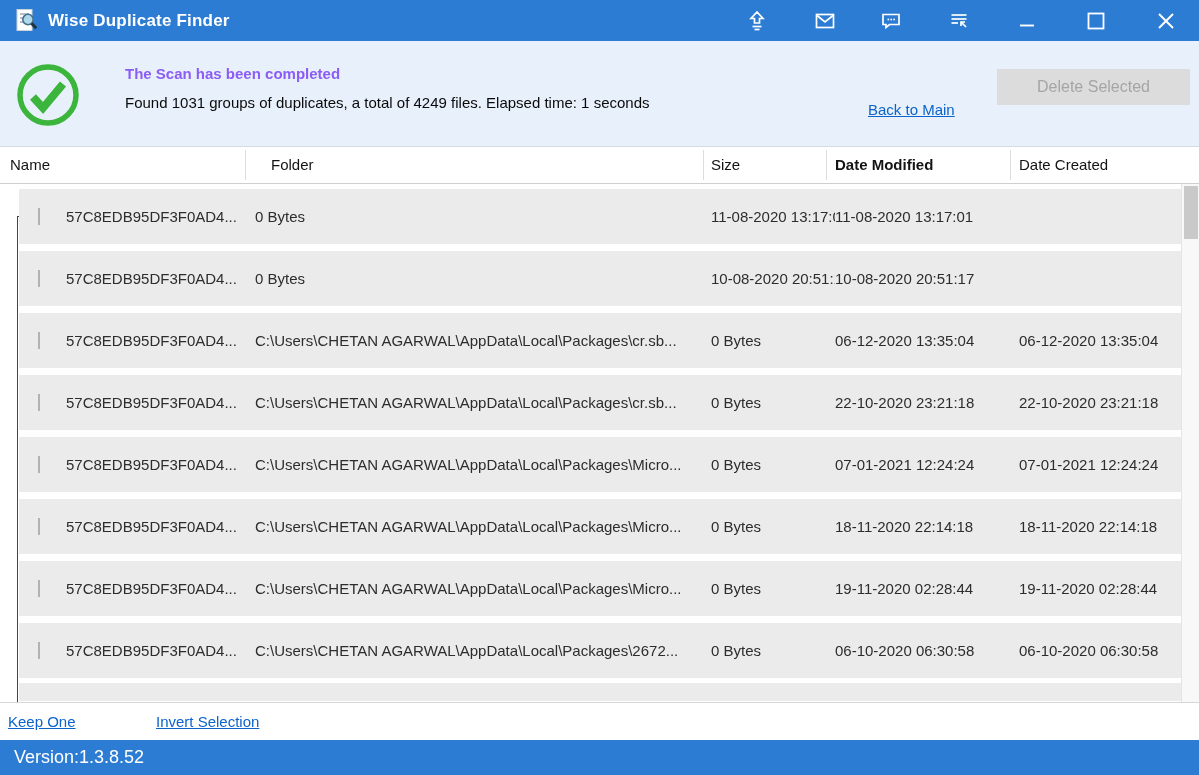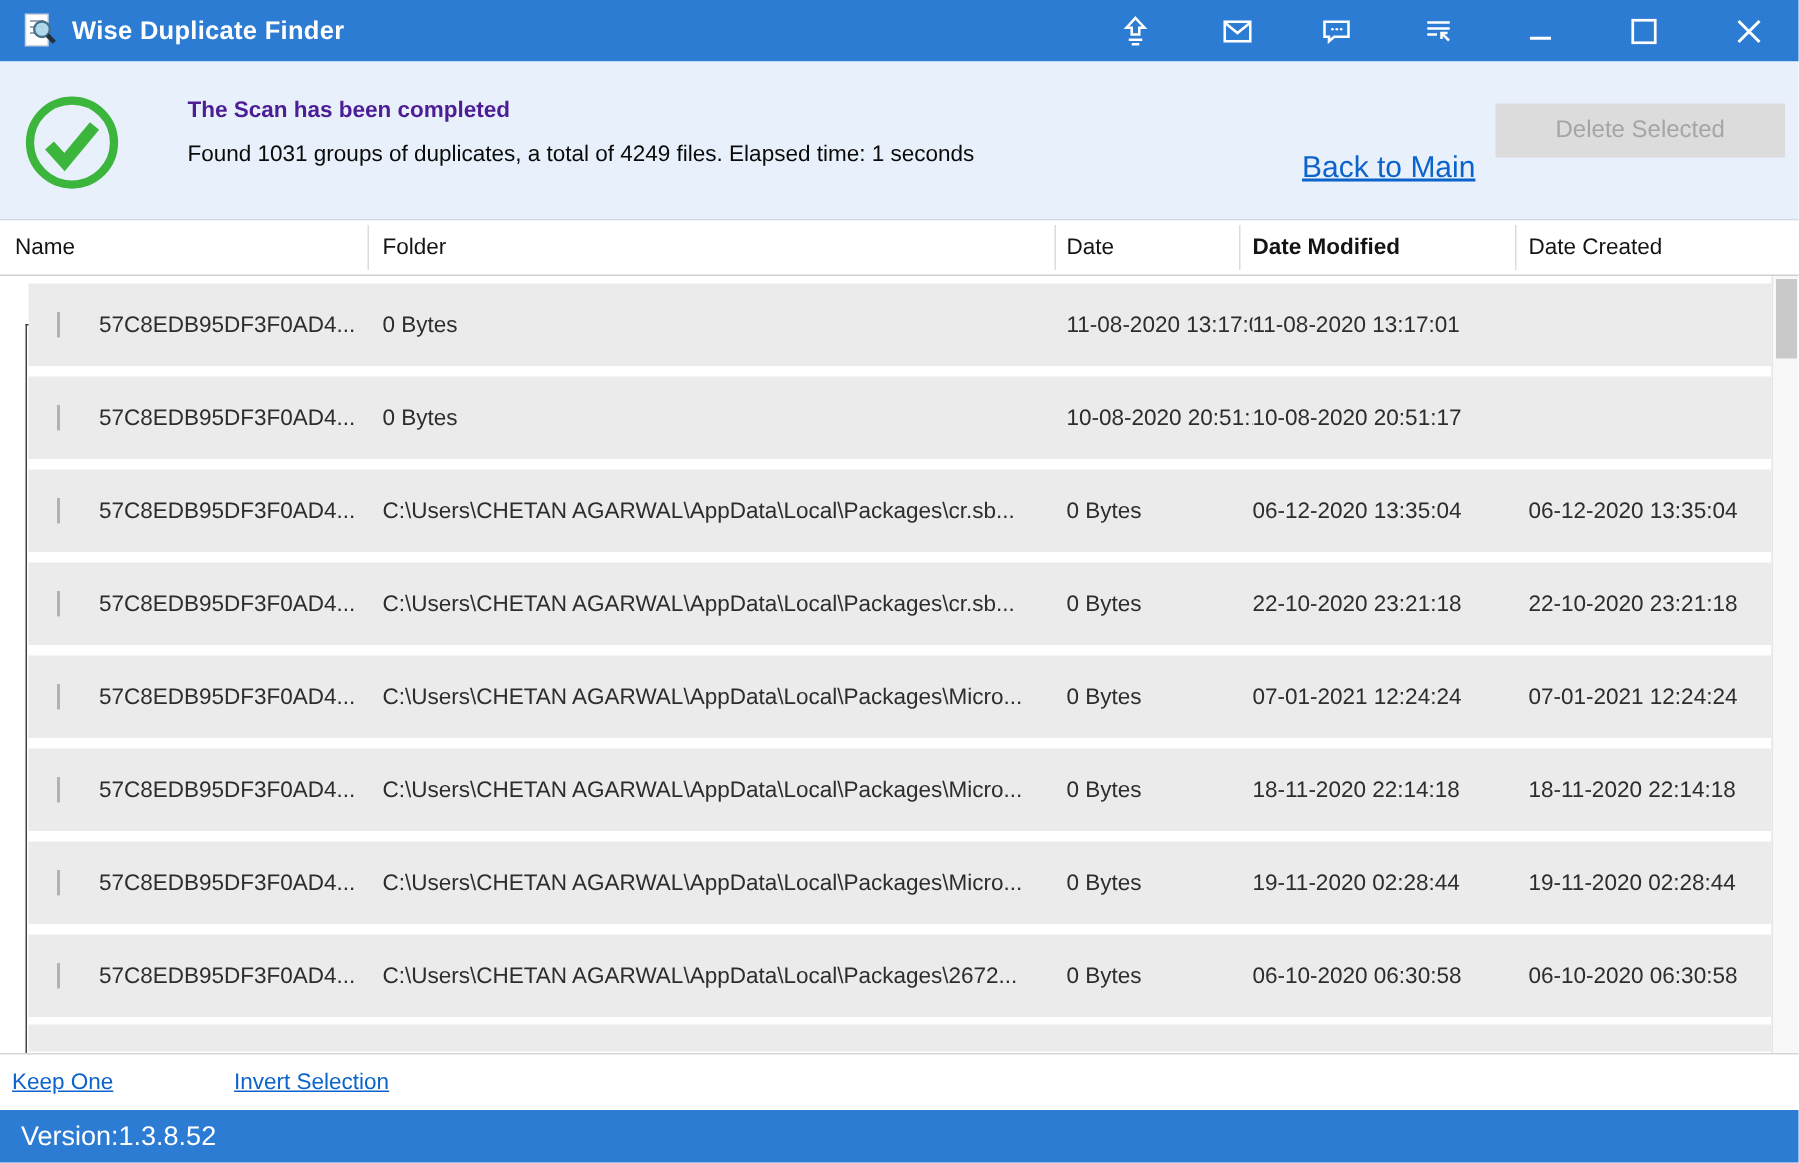--- a/index.html
+++ b/index.html
@@ -17,34 +17,34 @@
   .title { position:absolute; left:48px; top:0; height:41px; line-height:41px;
            color:#fff; font-size:17px; font-weight:bold; letter-spacing:.2px; }
   .tb-btn { position:absolute; top:0; width:46px; height:41px; display:flex;
             align-items:center; justify-content:center; cursor:pointer; }
   .tb-btn svg { display:block; }
 
   
   .banner { position:absolute; left:0; top:41px; width:1199px; height:106px;
             background:#e8f1fb; border-bottom:1px solid #d2dbe4; }
   .check-icon { position:absolute; left:16px; top:22px; width:64px; height:64px; }
-  .banner-title { position:absolute; left:125px; top:24px; font-size:15px; font-weight:bold; color:#4c1d95; }
+  .banner-title { position:absolute; left:125px; top:24px; font-size:15px; font-weight:bold; color:#8b5cf6; }
   .banner-sub { position:absolute; left:125px; top:53px; font-size:15px; color:#0a0a0a; }
-  .back-link { position:absolute; left:868px; top:60px; font-size:20px; color:#0b63cb;
+  .back-link { position:absolute; left:868px; top:60px; font-size:15px; color:#0b63cb;
                text-decoration:underline; cursor:pointer; }
   .delete-btn { position:absolute; left:997px; top:28px; width:193px; height:36px;
                 background:#dcdcdc; border:none; color:#a5a5a5; font-size:16px;
                 font-family:"Liberation Sans", sans-serif; }
 
   
   .thead { position:absolute; left:0; top:147px; width:1199px; height:37px; background:#fff;
            border-bottom:1px solid #cfcfcf; }
   .th { position:absolute; top:0; height:36px; line-height:36px; font-size:15px; color:#141414; }
   .th-name   { left:10px; }
-  .th-folder { left:255px; }
+  .th-folder { left:271px; }
   .th-size   { left:711px; }
   .th-mod    { left:835px;font-weight:bold; }
   .th-crt    { left:1019px; }
   .th-div { position:absolute; top:3px; width:1px; height:30px; background:#dcdcdc; }
 
   
   .list { position:absolute; left:0; top:184px; width:1199px; height:519px; background:#fff;
           border-bottom:1px solid #d6d6d6; overflow:hidden; }
   .tree-v { position:absolute; left:17px; top:32px; width:1px; height:486px; background:#454545; }
   .tree-h { position:absolute; left:17px; top:32px; width:21px; height:1px; background:#454545; }
@@ -146,21 +146,21 @@
     </span>
     <div class="banner-title">The Scan has been completed</div>
     <div class="banner-sub">Found 1031 groups of duplicates, a total of 4249 files. Elapsed time: 1 seconds</div>
     <a class="back-link">Back to Main</a>
     <button class="delete-btn" disabled="">Delete Selected</button>
   </div>
 
   <div class="thead">
     <span class="th th-name">Name</span>
     <span class="th th-folder">Folder</span>
-    <span class="th th-size">Date</span>
+    <span class="th th-size">Size</span>
     <span class="th th-mod">Date Modified</span>
     <span class="th th-crt">Date Created</span>
     <span class="th-div" style="left:245px"></span>
     <span class="th-div" style="left:703px"></span>
     <span class="th-div" style="left:826px"></span>
     <span class="th-div" style="left:1010px"></span>
   </div>
 
   <div class="list">
     <div class="tree-v"></div>

